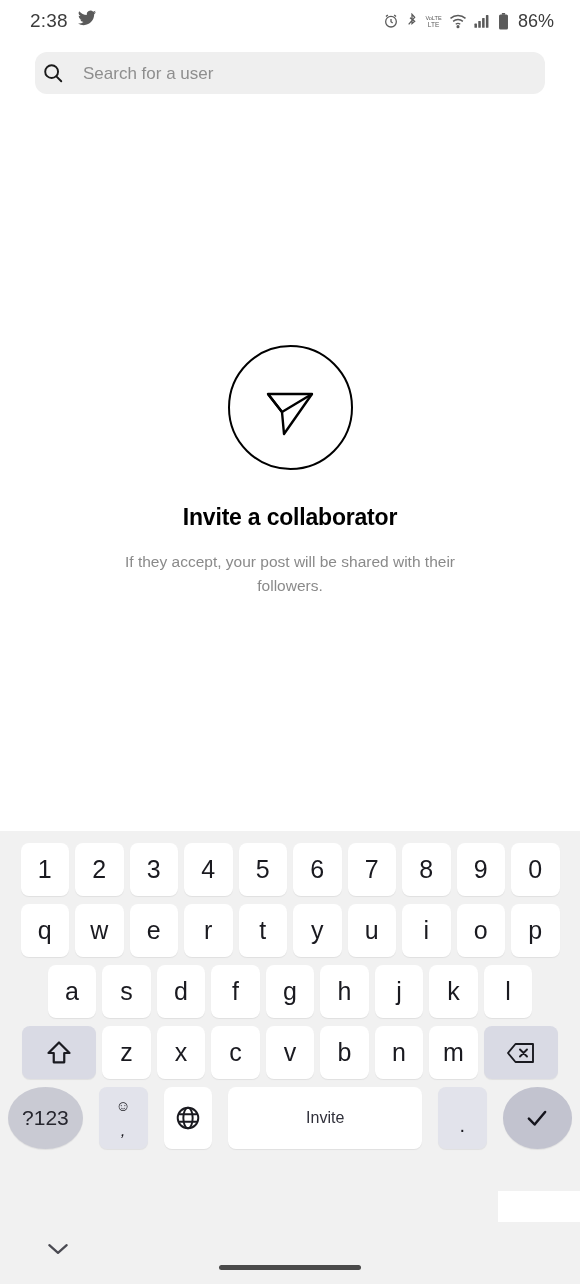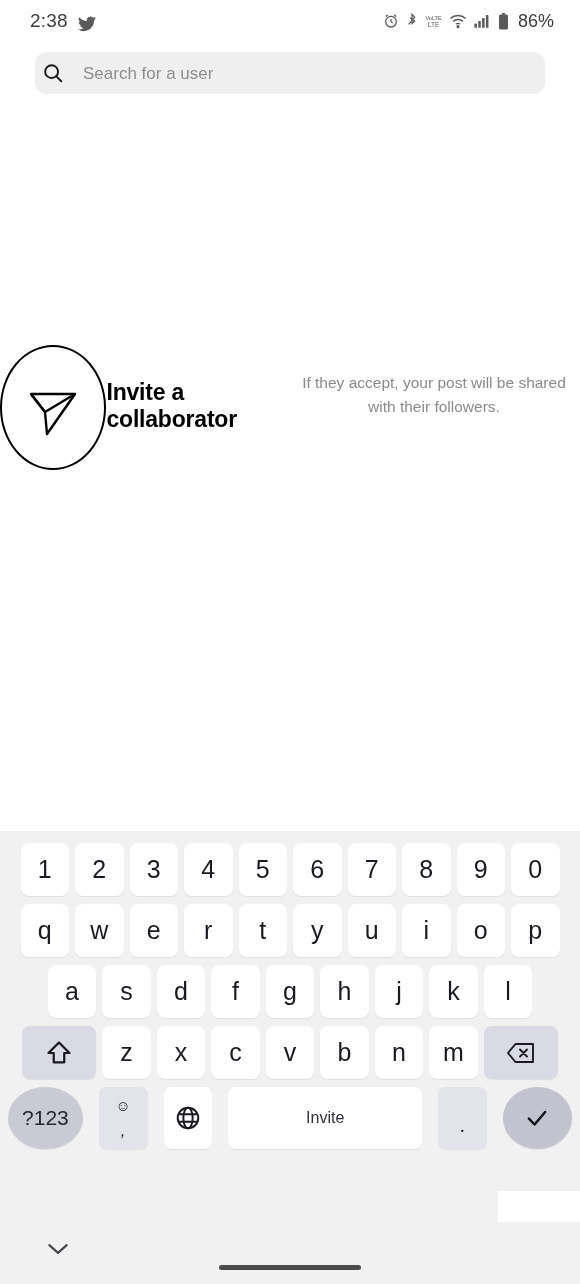--- a/index.html
+++ b/index.html
@@ -16,21 +16,21 @@
     overflow:hidden;
   }
 
   
   .statusbar {
     position:absolute; top:0; left:0; right:0; height:42px;
     display:flex; align-items:center; justify-content:space-between;
     padding:0 26px 0 30px;
     background:#ffffff;
   }
-  .sb-left { display:flex; align-items:flex-end; gap:10px; }
+  .sb-left { display:flex; align-items:flex-start; gap:10px; }
   .sb-time { font-size:19px; color:#3c3c3c; letter-spacing:.2px; }
   .sb-right { display:flex; align-items:center; gap:7px; }
   .sb-pct { font-size:18px; color:#3c3c3c; margin-left:2px; }
   .ico { display:block; }
 
   
   .searchwrap {
     position:absolute; top:52px; left:35px; right:35px; height:42px;
   }
   .searchbar {
@@ -41,33 +41,33 @@
   }
   .search-ph {
     position:relative;
     font-size:17px; color:#8e8e8e; line-height:1;
     padding-left:7px;
   }
 
   
   .empty {
     position:absolute; top:345px; left:0; right:0;
-    display:flex; flex-direction:row; 
+    display:flex; flex-direction:column; align-items:center;
   }
   .circle-icon {
     width:125px; height:125px; border-radius:50%;
     border:2px solid #000;
     display:flex; align-items:center; justify-content:center;
   }
   .empty-title {
     margin-top:34px;
     font-size:23px; font-weight:bold; color:#000; letter-spacing:-.2px;
   }
   .empty-sub {
-    margin-top:26px;
+    margin-top:19px;
     width:345px; text-align:center;
     font-size:15.5px; color:#8a8a8a; line-height:1.55;
   }
 
   
   .keyboard {
     position:absolute; left:0; right:0; top:831px; bottom:0;
     background:#f1f1f1;
     display:flex; flex-direction:column;
     padding:12px 6px 0 6px;

